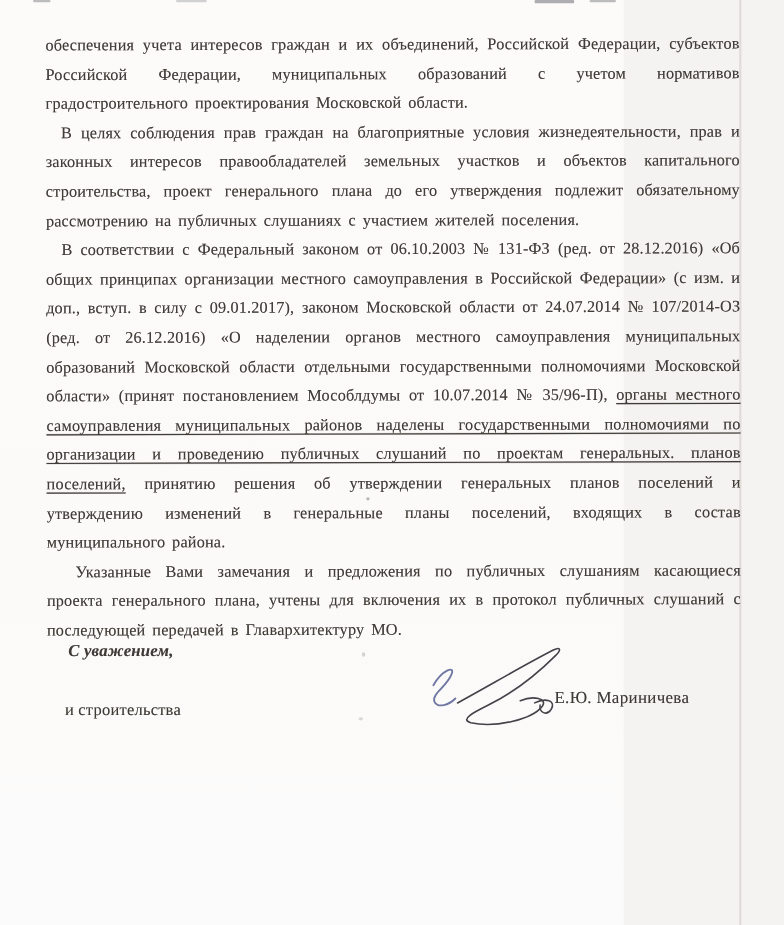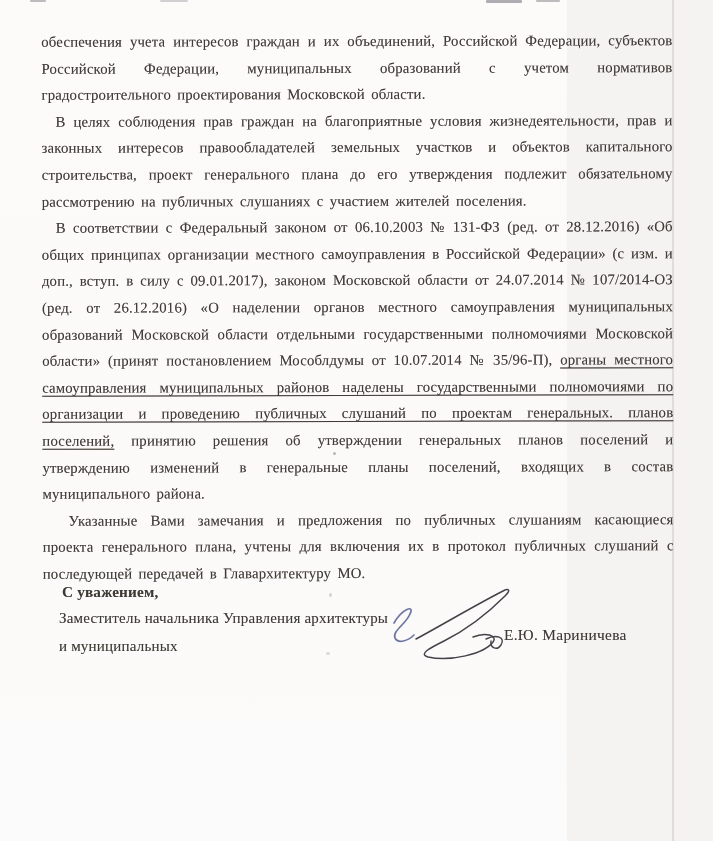--- a/index.html
+++ b/index.html
@@ -54,21 +54,21 @@
     text-underline-offset:3px;
   }
 
   .closing {
     position:absolute; left:42px; top:583px; width:631px; height:140px;
     font-size:15px; color:#3e3a36;
     text-shadow:0 0 0.5px rgba(70,64,58,.4);
   }
   .salutation {
     position:absolute; left:20px; top:0;
-    font-weight:bold; font-size:15.2px;
+    font-weight:bold; font-style:italic; font-size:15.2px;
     letter-spacing:.2px;
   }
   .title-line1 { position:absolute; left:17px; top:27px; letter-spacing:.2px; }
   .title-line2 { position:absolute; left:17px; top:55px; letter-spacing:.2px; }
   .signature-wrap { position:absolute; left:330px; top:-2px; width:160px; height:95px; }
   .signer-name { position:absolute; left:462px; top:43px; font-size:15.4px; letter-spacing:.3px;font-family:Liberation Serif, serif; }
 </style>
 </head>
 <body>
 
@@ -86,22 +86,21 @@
 
   <div class="content" id="letter-body">
       <p class="para" style="text-indent: 0px;"><span>обеспечения учета интересов граждан и их объединений, Российской Федерации, субъектов Российской Федерации, муниципальных образований с учетом нормативов градостроительного проектирования Московской области.</span></p>
       <p class="para" style="text-indent: 14px;"><span>В целях соблюдения прав граждан на благоприятные условия жизнедеятельности, прав и законных интересов правообладателей земельных участков и объектов капитального строительства, проект генерального плана до его утверждения подлежит обязательному рассмотрению на публичных слушаниях с участием жителей поселения.</span></p>
       <p class="para" style="text-indent: 14px;"><span>В соответствии с Федеральный законом от 06.10.2003 № 131-ФЗ (ред. от 28.12.2016) «Об общих принципах организации местного самоуправления в Российской Федерации» (с изм. и доп., вступ. в силу с 09.01.2017), законом Московской области от 24.07.2014 № 107/2014-ОЗ (ред. от 26.12.2016) «О наделении органов местного самоуправления муниципальных образований Московской области отдельными государственными полномочиями Московской области» (принят постановлением Мособлдумы от 10.07.2014 № 35/96-П), </span><span class="u">органы местного самоуправления муниципальных районов наделены государственными полномочиями по организации и проведению публичных слушаний по проектам генеральных. планов поселений,</span><span> принятию решения об утверждении генеральных планов поселений и утверждению изменений в генеральные планы поселений, входящих в состав муниципального района.</span></p>
       <p class="para" style="text-indent: 26px;"><span>Указанные Вами замечания и предложения по публичных слушаниям касающиеся проекта генерального плана,  учтены для включения их в протокол публичных слушаний с последующей передачей в Главархитектуру МО.</span></p>
     </div>
 
   <div class="closing">
     <div class="salutation">С уважением,</div>
-    <div class="title-line1">Заместитель начальника Управления архитектуры</div>
-    <div class="title-line2">и муниципальных</div>
+    <div class="title-line2">и строительства</div>
 
     <div class="signature-wrap">
       <svg width="160" height="95" viewBox="0 0 160 95" fill="none" xmlns="http://www.w3.org/2000/svg">
 
         <path d="M22 42 C30 28, 43 23, 38 33 C34 43, 20 50, 23 57 C26 63, 36 60, 42 54" stroke="#6f77a2" stroke-width="1.7" stroke-linecap="round" fill="none"></path>
 
         <path d="M44 58 C70 44, 100 26, 131 10 C137 7, 139 9, 133 15 C110 38, 88 52, 72 60 C58 67, 46 73, 56 76 C78 81, 112 73, 121 61 C126 54, 113 51, 101 56" stroke="#45434a" stroke-width="1.5" stroke-linecap="round" fill="none"></path>
 
         <path d="M114 58 C124 53, 134 56, 129 64 C125 70, 118 67, 119 60" stroke="#45434a" stroke-width="1.4" stroke-linecap="round" fill="none"></path>
       </svg>

